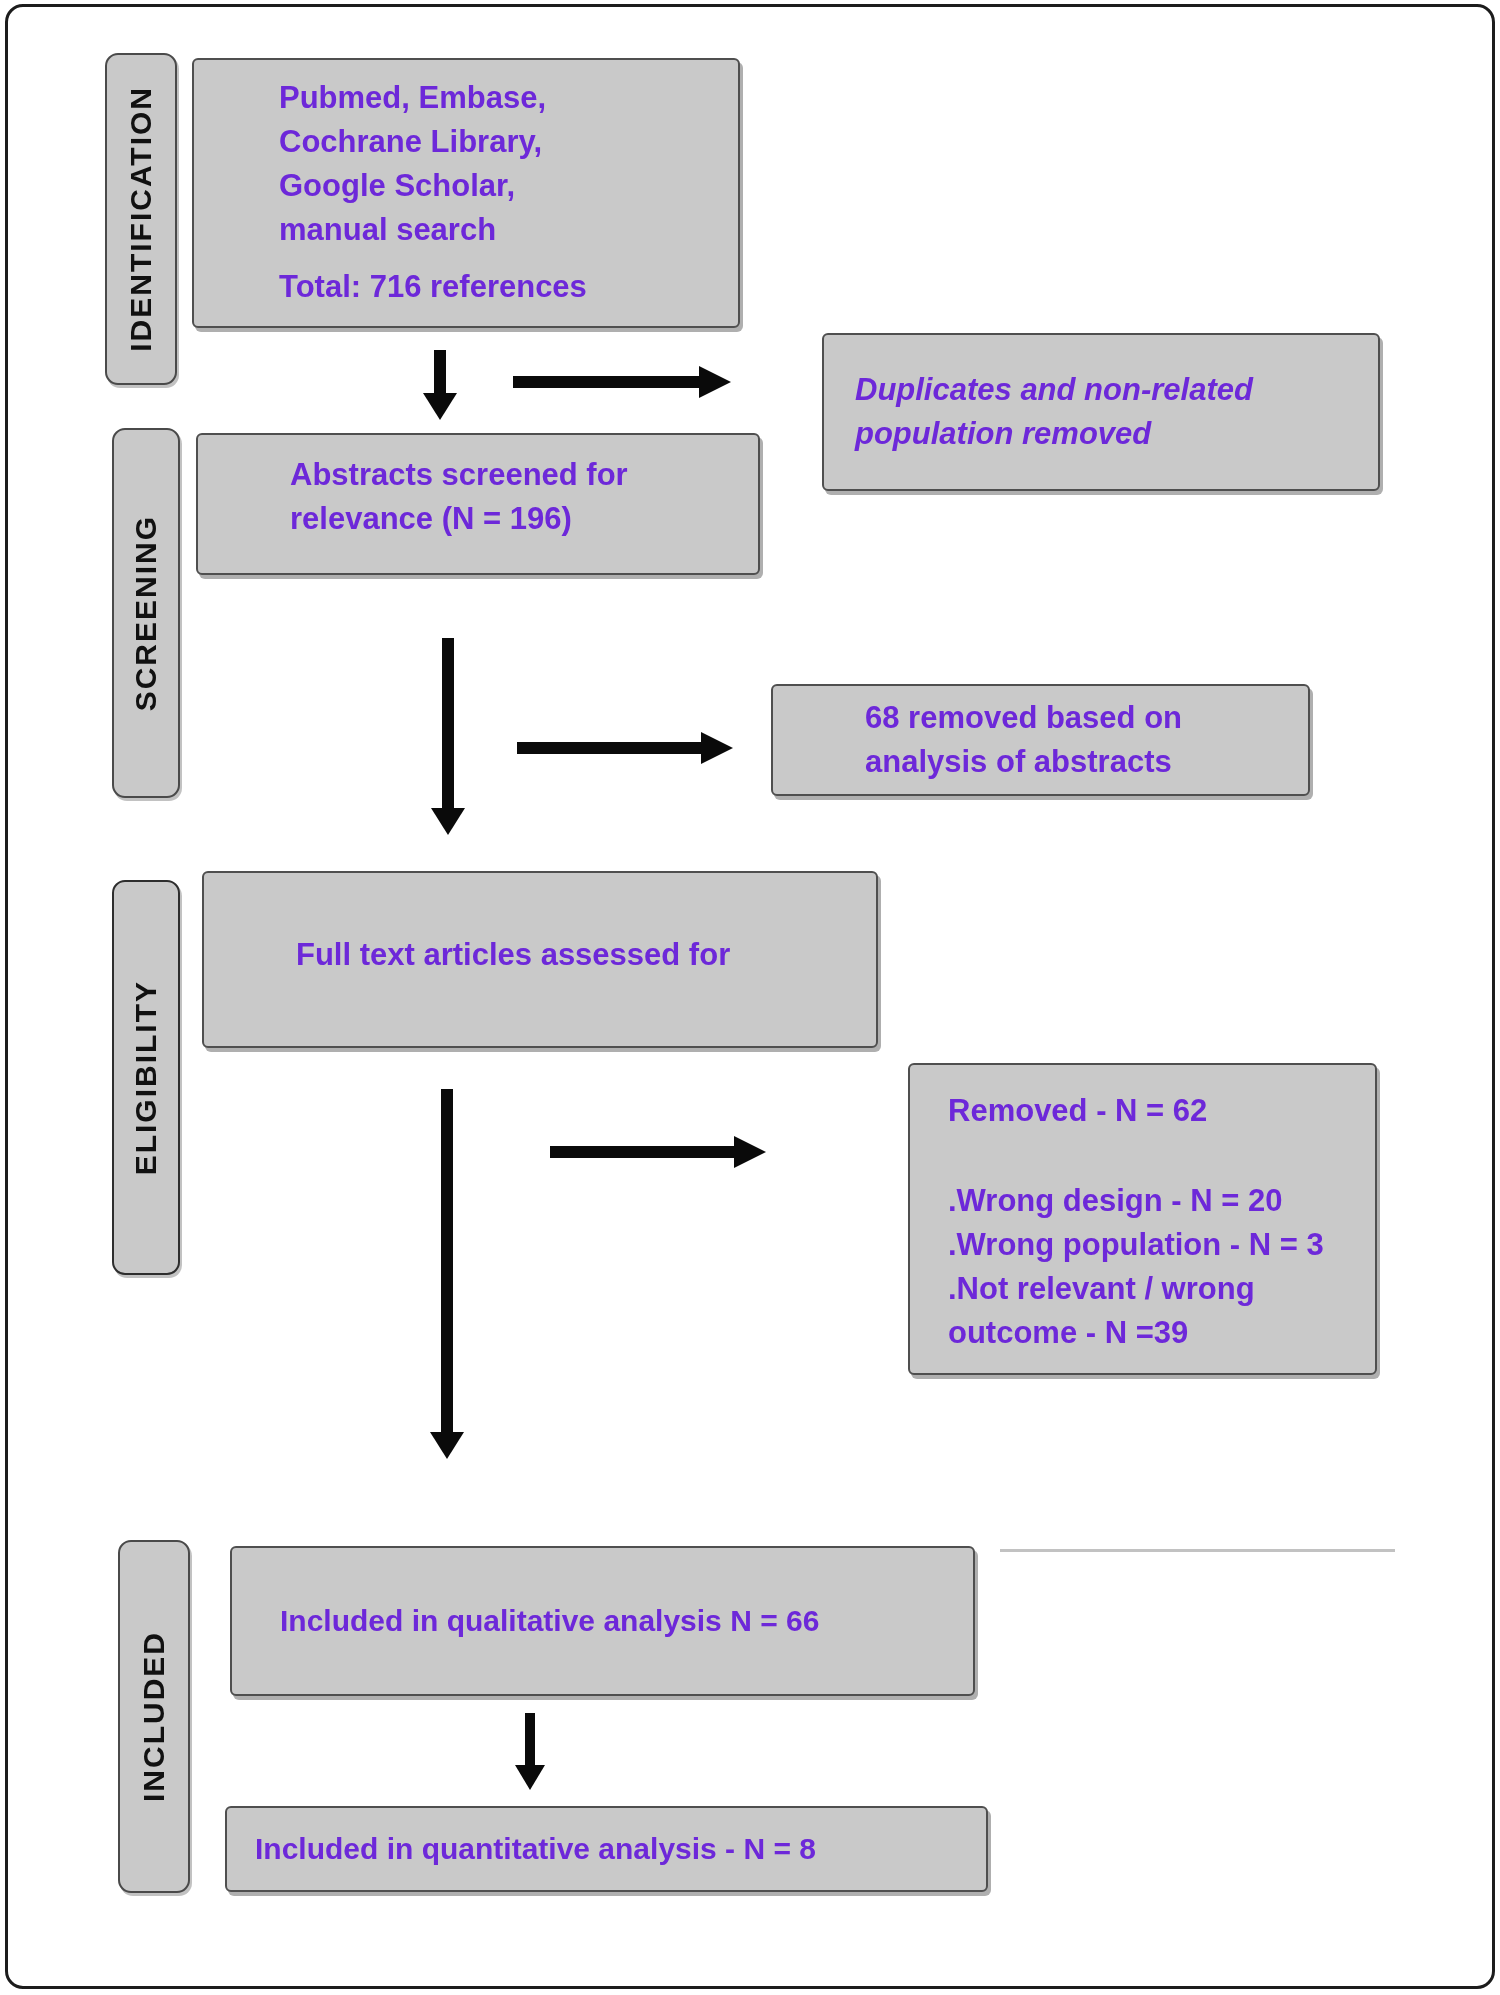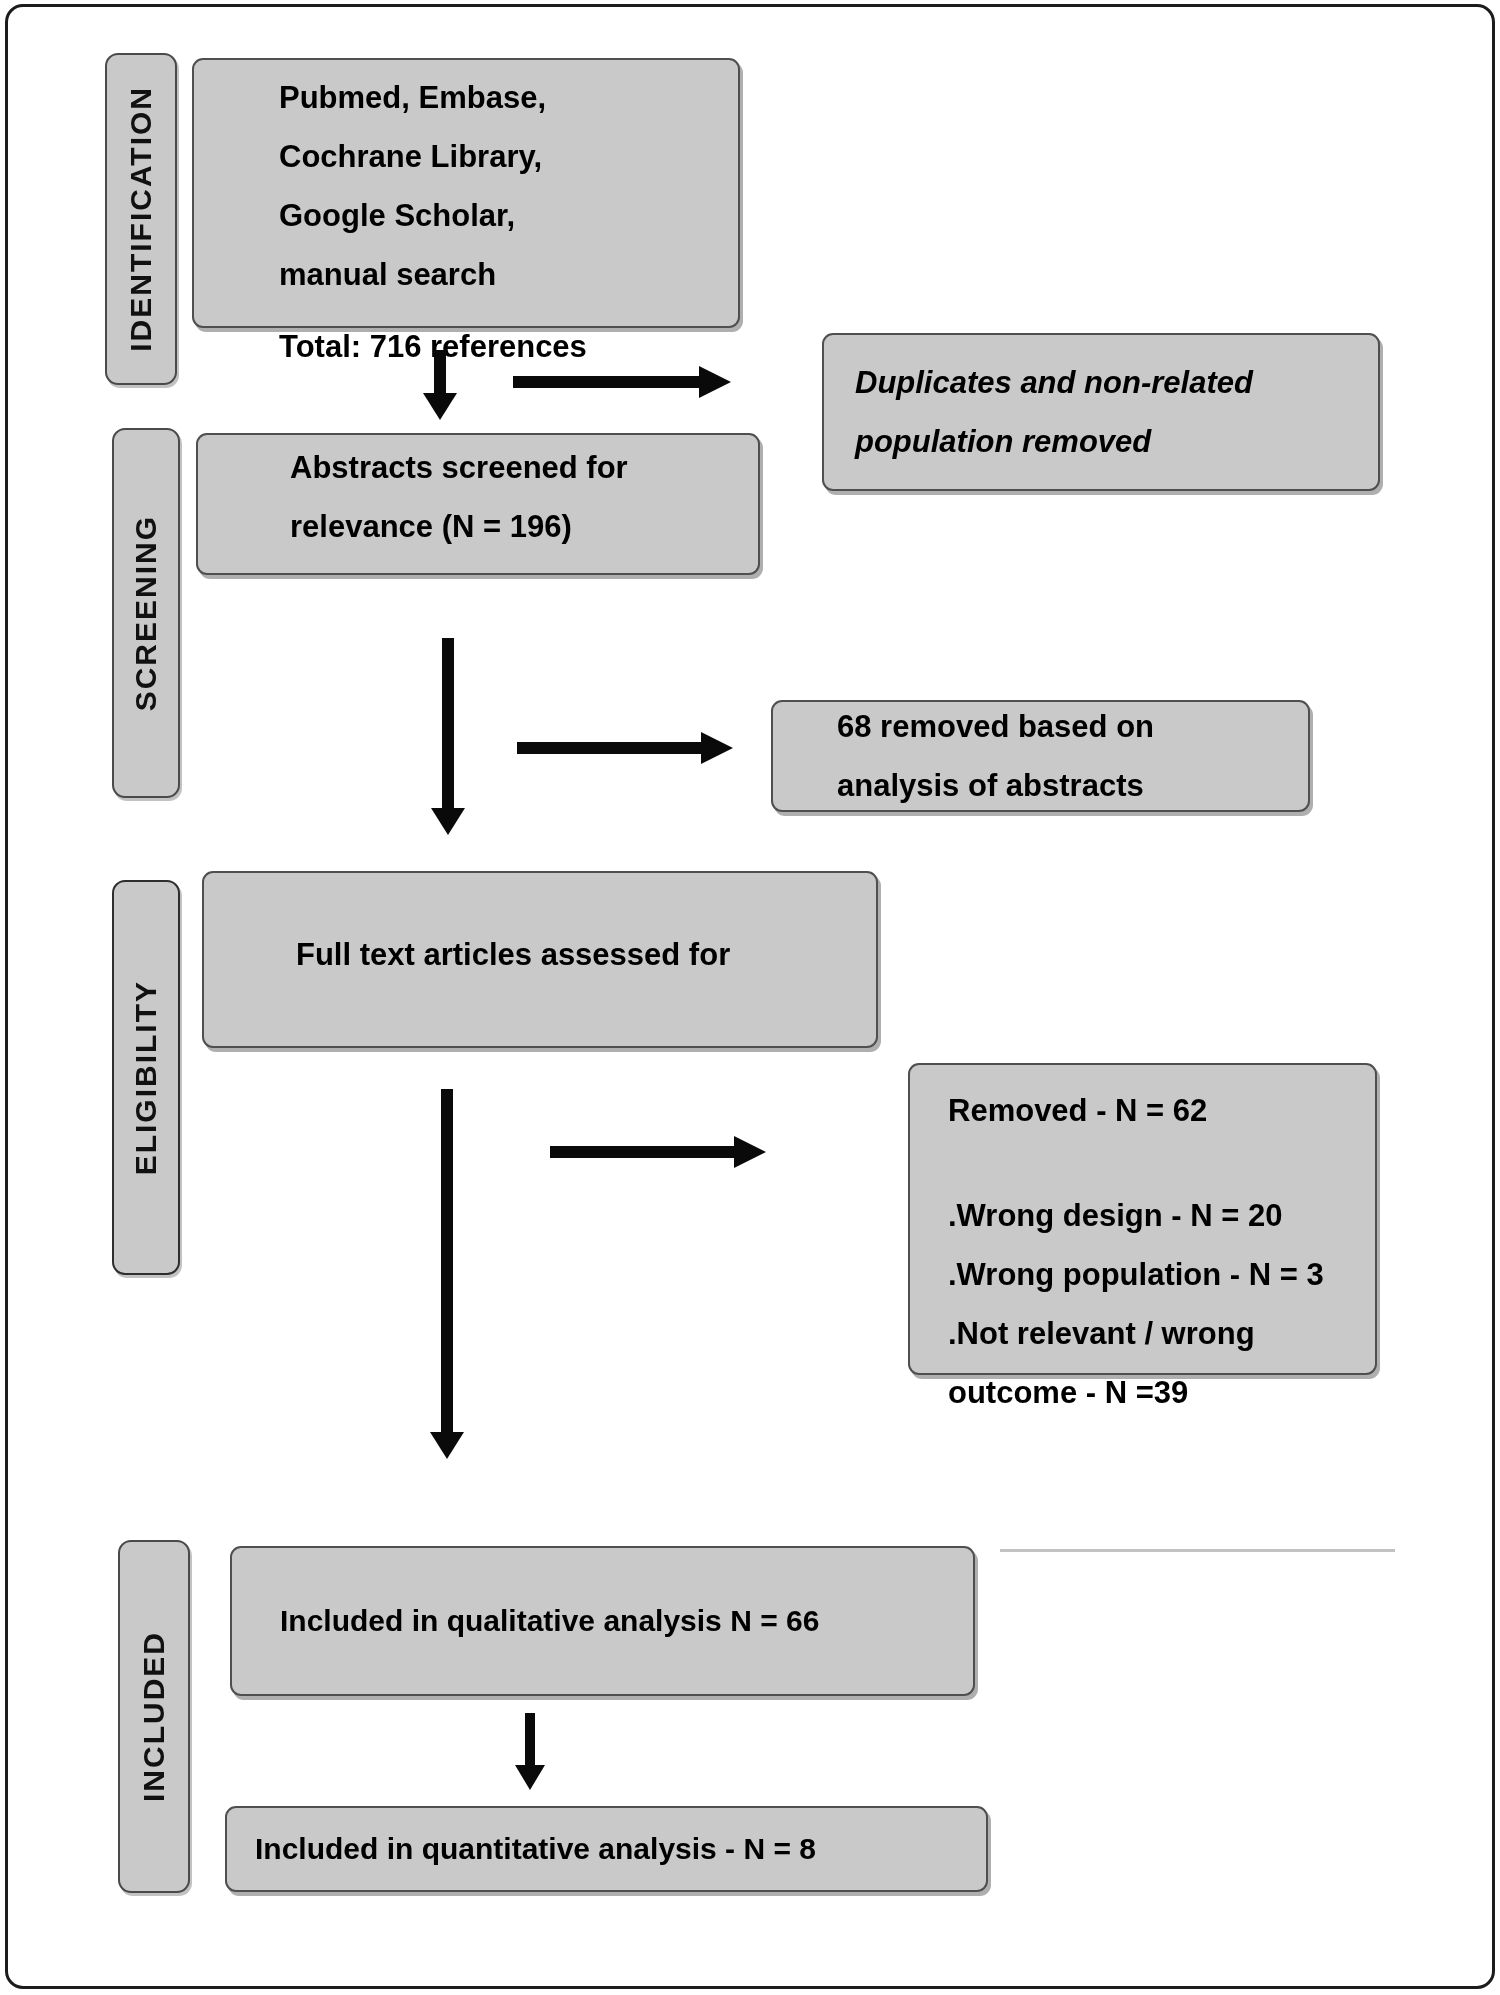--- a/index.html
+++ b/index.html
@@ -12,31 +12,30 @@
   }
   .frame{
     position:absolute;left:5px;top:4px;right:5px;bottom:6px;
     border:3px solid #1c1c1c;border-radius:18px;
     background:#ffffff;
   }
   .box{
     position:absolute;
     background:#c9c9c9;
     border:2px solid #4f4f4f;
-    border-radius:11px;
+    border-radius:6px;
     box-shadow:3px 4px 0 rgba(110,110,110,0.55);
     box-sizing:border-box;
-    color:#000000;
+    color:#6d28d9;
     font-weight:bold;
     font-size:31px;
     line-height:44px;
     display:flex;
     flex-direction:column;
     justify-content:center;
-    gap:15px;
   }
   .label-box{
     position:absolute;
     background:#c9c9c9;
     border:2px solid #4a4a4a;
     border-radius:13px;
     box-shadow:2px 3px 0 rgba(120,120,120,0.45);
     box-sizing:border-box;
     display:flex;align-items:center;justify-content:center;
   }
@@ -107,21 +106,21 @@
   <div>
     <div class="shaft-v" style="left:442px;top:638px;width:12px;height:172px;"></div>
     <div class="head-down" style="left:431px;top:808px;"></div>
   </div>
 
   <div>
     <div class="shaft-h" style="left:517px;top:742px;width:186px;height:12px;"></div>
     <div class="head-right" style="left:701px;top:732px;"></div>
   </div>
 
-  <div class="box pad" style="left:771px;top:700px;width:539px;height:112px;padding-left:64px;">
+  <div class="box pad" style="left:771px;top:684px;width:539px;height:112px;padding-left:92px;">
     <div>68 removed based on</div>
     <div>analysis of abstracts</div>
   </div>
 
   <div class="box pad" style="left:202px;top:871px;width:676px;height:177px;padding-left:92px;padding-bottom:10px;">
     <div>Full text articles assessed for</div>
   </div>
 
   <div>
     <div class="shaft-v" style="left:441px;top:1089px;width:12px;height:345px;"></div>

